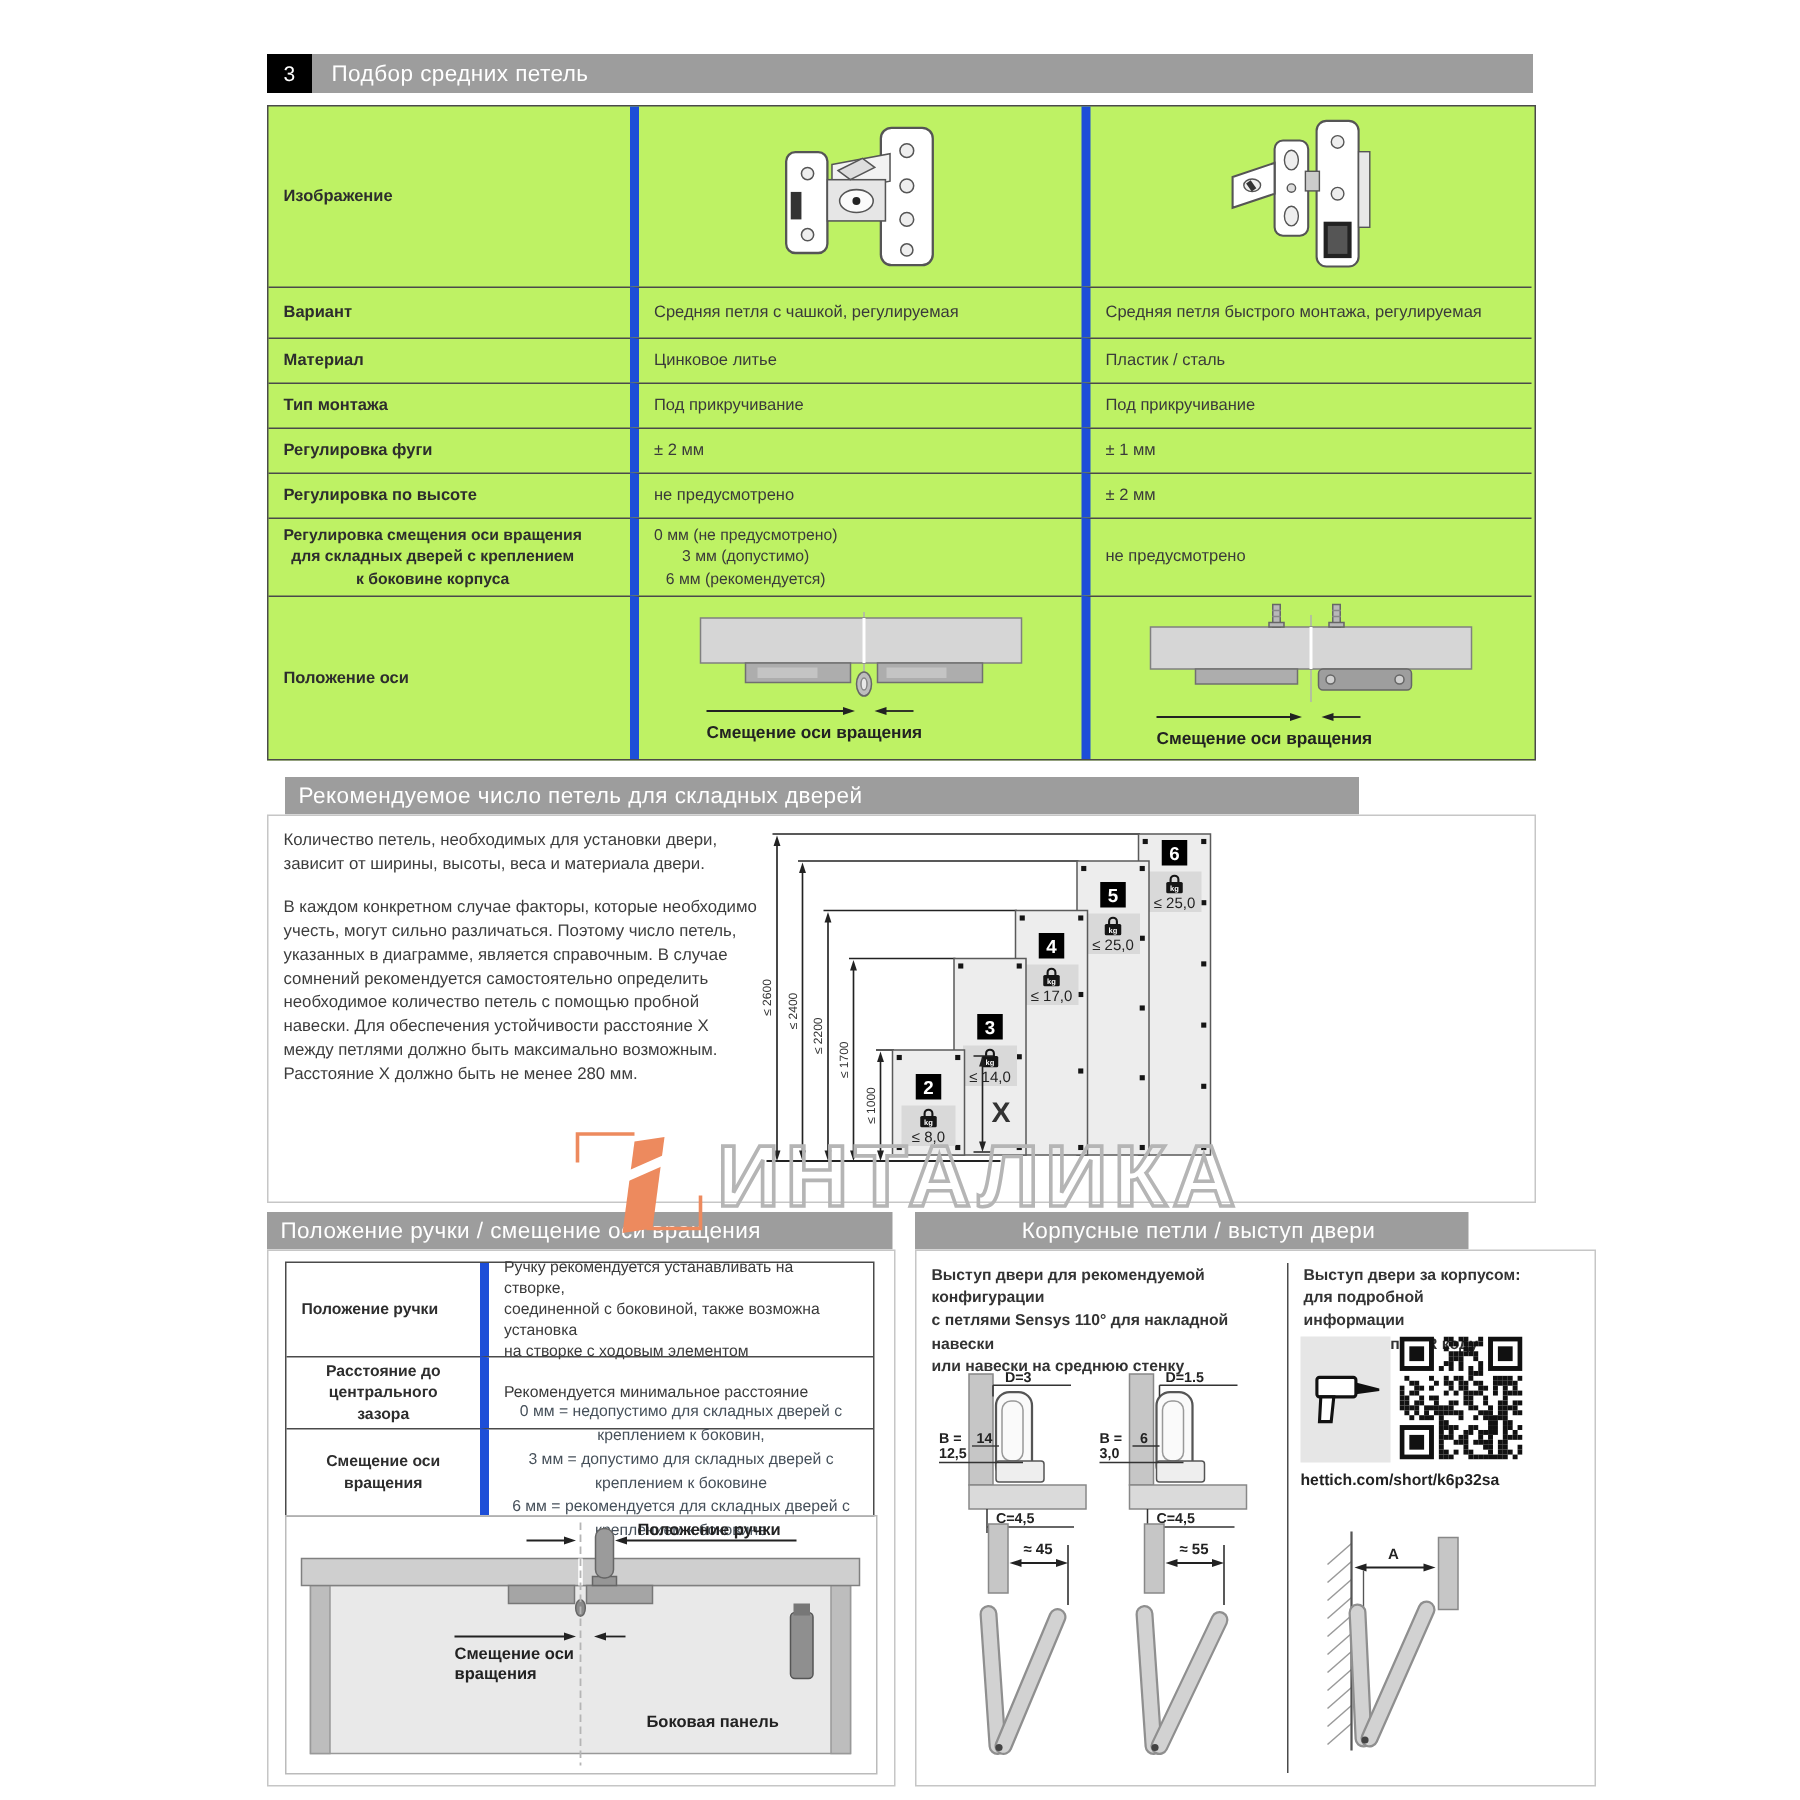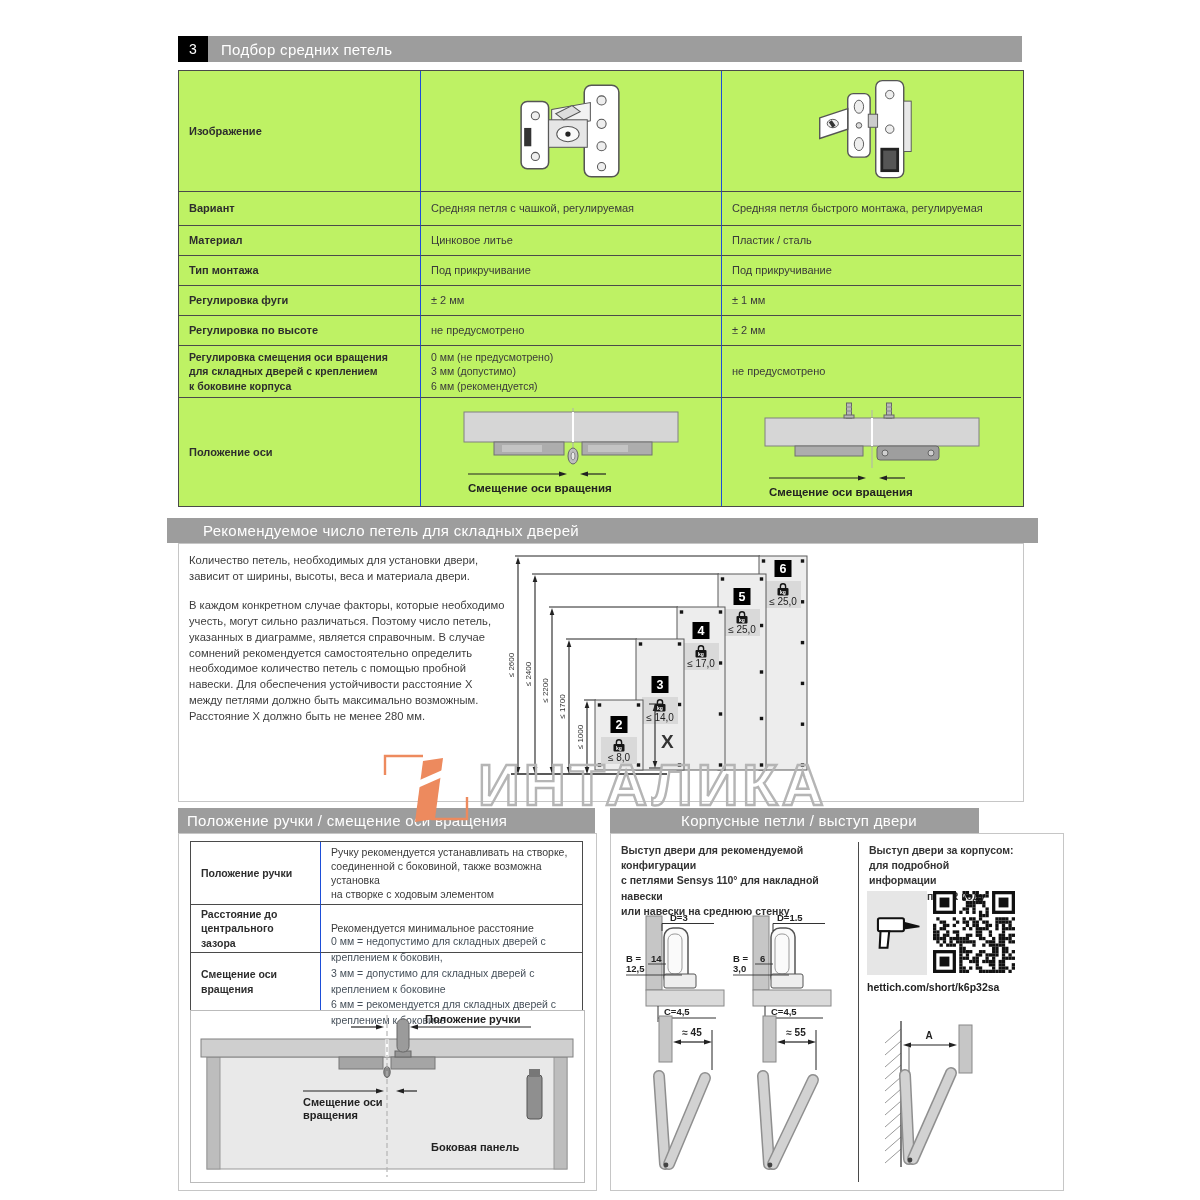--- a/index.html
+++ b/index.html
@@ -11,22 +11,22 @@
   .numbox{background:#000;color:#fff;width:30px;height:100%;display:flex;align-items:center;justify-content:center;
           font-size:14px;margin-right:4px;}
   .box{border:1px solid #c6c6c6;position:absolute;background:#fff;}
   
   .t1{display:grid;grid-template-columns:241px 301px 300px;
       grid-template-rows:120px 34px 30px 30px 30px 30px 52px 109px;
       border:1px solid #4a4a4a;background:#bef264;}
   .cell{display:flex;align-items:center;padding:4px 10px;font-size:11px;color:#3a3a3a;line-height:1.35;}
   .cell.lab{font-weight:bold;color:#2d2d2d;}
   .cell.img{justify-content:center;}
-  .bt{border-top:1px solid #4a4a4a;}
-  .bl{border-left:1px solid #1d4ed8;}
+  .bt{border-top:1px solid #4a4a4a;text-align:center;}
+  .bl{border-left:6px solid #1d4ed8;}
   .pre{white-space:pre-line;}
   
   .s2text{font-size:11.2px;line-height:1.42;color:#3d3d3d;}
   .s2text p{margin:0 0 13px 0;white-space:pre-line;}
   
   .t3{display:grid;grid-template-columns:129px 262px;grid-template-rows:62px 48px 58px;
       border:1px solid #4a4a4a;background:#fff;}
   .t3 .cell{font-size:10.5px;}
   .small-blue{font-size:9.3px;color:#46505a;line-height:1.5;}
   .s4txt{font-size:10.5px;font-weight:bold;color:#333;line-height:1.45;white-space:pre-line;}
@@ -160,21 +160,21 @@
         <circle cx="194" cy="51" r="3" fill="#d0d0d0" stroke="#666"></circle>
         <line x1="32" y1="76" x2="122" y2="76" stroke="#222" stroke-width="1.2"></line>
         <polygon points="129,76 121,73.4 121,78.6" fill="#222"></polygon>
         <line x1="168" y1="76" x2="149" y2="76" stroke="#222" stroke-width="1.2"></line>
         <polygon points="142,76 150,73.4 150,78.6" fill="#222"></polygon>
         <text x="32" y="94" font-size="11.5" font-weight="bold" fill="#222">Смещение оси вращения</text>
       </svg>
     </div>
   </div>
 
-  <div class="abs hdr" style="left:167px;top:518px;width:844px;height:25px;padding-left:27px;">
+  <div class="abs hdr" style="left:190px;top:518px;width:716px;height:25px;">
     <span class="hdr-title">Рекомендуемое число петель для складных дверей</span>
   </div>
   <div class="box" style="left:178px;top:543px;width:844px;height:257px;">
     <div class="abs s2text" style="left:10px;top:9px;width:480px;">
       <p>Количество петель, необходимых для установки двери,
 зависит от ширины, высоты, веса и материала двери.</p>
       <p>В каждом конкретном случае факторы, которые необходимо
 учесть, могут сильно различаться. Поэтому число петель,
 указанных в диаграмме, является справочным. В случае
 сомнений рекомендуется самостоятельно определить

